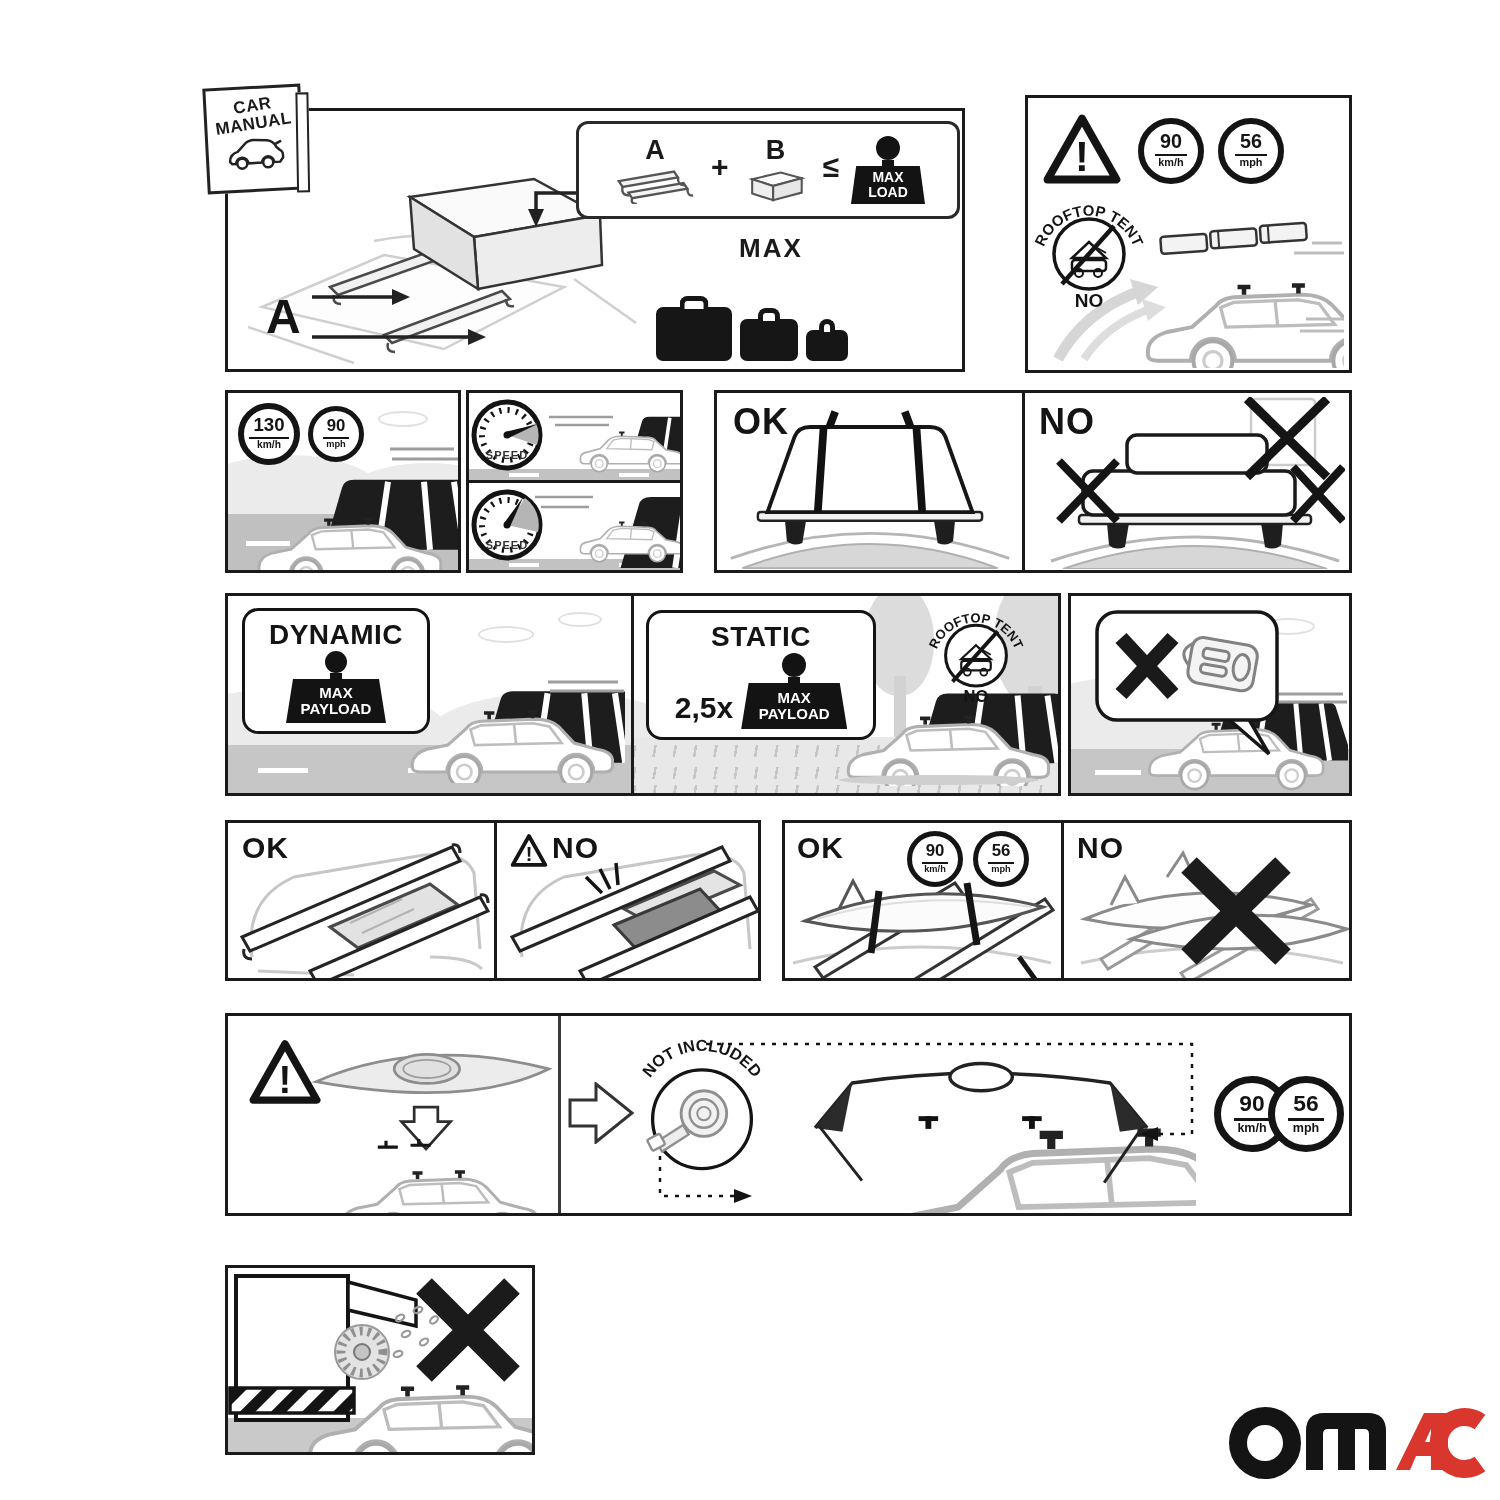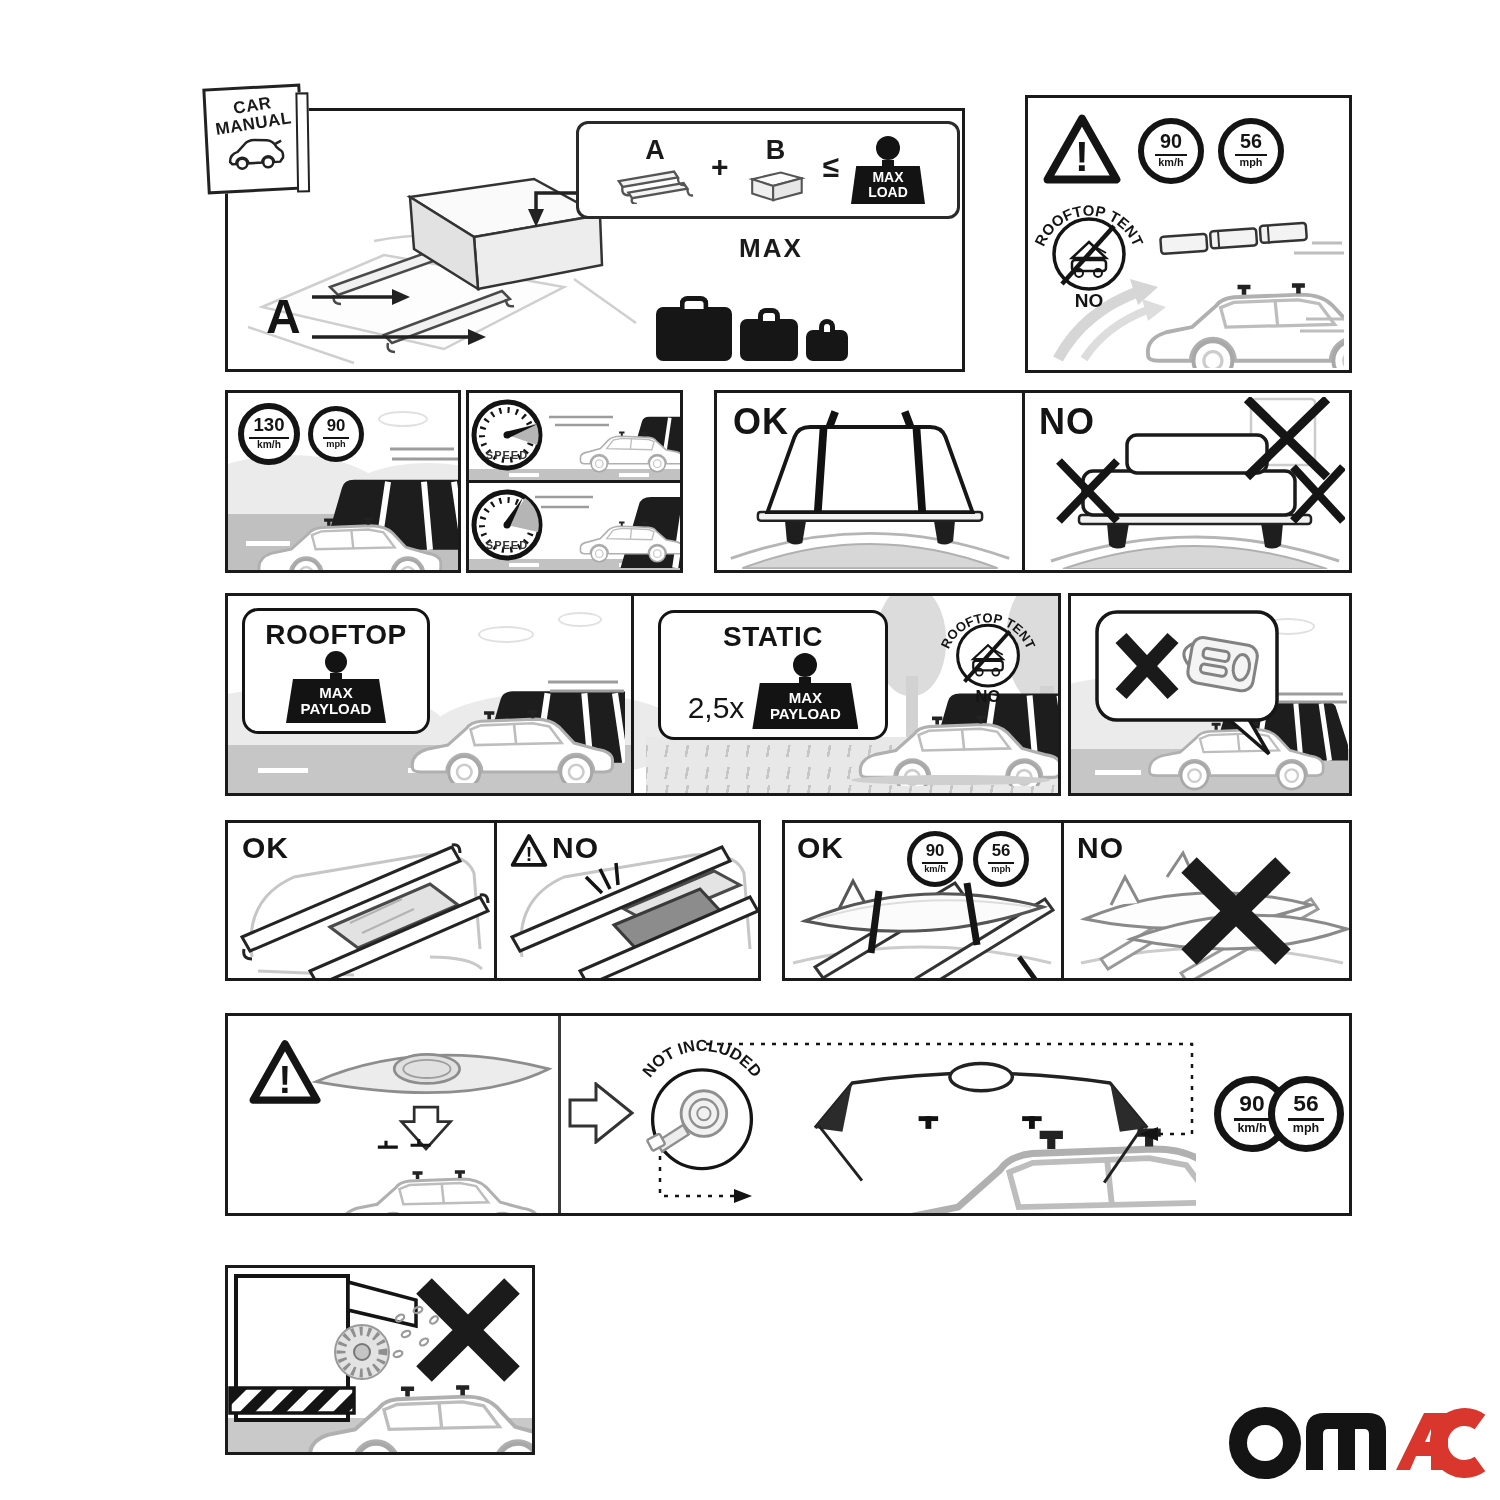--- a/index.html
+++ b/index.html
@@ -29,21 +29,21 @@
   .road{position:absolute;left:0;right:0;bottom:0;background:#c0c0c0;}
   .roadline{position:absolute;height:5px;background:#fff;}
   .cloud{position:absolute;border:2.5px solid #e0e0e0;border-radius:50%;background:#fff;}
   .tree{position:absolute;background:#dcdcdc;border-radius:48%;}
   .trunk{position:absolute;background:#d2d2d2;}
   .rain{position:absolute;height:12px;background-image:repeating-linear-gradient(100deg,#c6c6c6 0 2.5px,transparent 2.5px 20px);}
   
   .sign{position:absolute;background:#fff;border:3.5px solid #141414;border-radius:16px;display:flex;flex-direction:column;align-items:center;z-index:5;padding:8px 12px;}
   .sign .stitle{font-weight:800;color:#141414;letter-spacing:0.5px;}
   .sign .srow{display:flex;align-items:flex-end;gap:8px;}
-  .sign .mult{font-weight:400;color:#141414;}
+  .sign .mult{font-weight:700;color:#141414;}
   
   .booklet{position:absolute;width:98px;height:106px;background:#fff;border:3px solid #222;transform:rotate(-3deg);z-index:8;display:flex;flex-direction:column;align-items:center;padding-top:8px;box-sizing:border-box;}
   .booklet:before{content:"";position:absolute;right:-9px;top:6px;width:9px;height:96px;background:#fff;border:2.5px solid #222;z-index:-1;transform:rotate(2deg);}
   .booklet span{font-weight:800;font-size:17px;line-height:1.05;transform:rotate(-6deg);letter-spacing:0.5px;}
   
   .cases{position:absolute;display:flex;align-items:flex-end;gap:8px;}
   .case{background:#161616;border-radius:7px;position:relative;}
   .case:before{content:"";position:absolute;top:-11px;left:50%;transform:translateX(-50%);width:38%;height:13px;border:5px solid #161616;border-bottom:none;border-radius:8px 8px 0 0;background:#fff;box-sizing:border-box;}
   
   .fbox{position:absolute;border:3px solid #2a2a2a;border-radius:12px;display:flex;align-items:center;justify-content:center;gap:12px;background:#fff;z-index:4;}
@@ -292,21 +292,21 @@
 
   <div style="position:absolute;left:0;top:0;width:403px;height:197px;">
     <div class="hill" style="left:-60px;top:90px;width:280px;height:90px;"></div>
     <div class="hill" style="left:200px;top:96px;width:260px;height:86px;"></div>
     <div class="cloud" style="left:250px;top:30px;width:52px;height:13px;"></div>
     <div class="cloud" style="left:330px;top:16px;width:40px;height:11px;"></div>
     <div class="road" style="height:48px;background:#c6c6c6;"></div>
     <div class="roadline" style="left:30px;bottom:20px;width:50px;"></div>
     <div class="roadline" style="left:180px;bottom:20px;width:50px;"></div>
     <div class="sign" style="left:14px;top:12px;width:158px;">
-      <span class="stitle" style="font-size:28px;">ROOFTOP</span>
+      <span class="stitle" style="font-size:28px;">DYNAMIC</span>
       <div class="maxfig">
         <div class="head" style="width:22px;height:22px;"></div>
         <div class="neck"></div>
         <div class="body" style="width:100px;height:44px;font-size:15px;">
           <span>MAX</span>
           <span>PAYLOAD</span>
         </div>
       </div>
     </div>
     <svg style="position:absolute;left:162px;top:62px;" width="235" height="125" viewBox="0 0 235 125">
@@ -314,21 +314,21 @@
             <use href="#cargo"></use>
           </g>
       <path d="M158,24 H228 M160,33 H234" stroke="#9d9d9d" stroke-width="3"></path>
       <g transform="translate(8,28) scale(0.97)">
             <use href="#wagon"></use>
           </g>
     </svg>
   </div>
   <div class="vdiv" style="left:403px;"></div>
 
-  <div style="position:absolute;left:418px;top:0;width:427px;height:201px;">
+  <div style="position:absolute;left:406px;top:0;width:427px;height:201px;">
     <div class="tree" style="left:230px;top:-10px;width:70px;height:110px;"></div>
     <div class="trunk" style="left:260px;top:80px;width:12px;height:70px;"></div>
     <div class="tree" style="left:360px;top:-20px;width:80px;height:130px;"></div>
     <div class="trunk" style="left:394px;top:90px;width:14px;height:70px;"></div>
     <div style="position:absolute;left:0;bottom:0;height:60px;right:0;background:#e8e8e8;"></div>
     <div class="rain" style="left:0;right:0;bottom:40px;"></div>
     <div class="rain" style="left:0;right:0;bottom:18px;"></div>
     <div class="rain" style="left:0;right:0;bottom:0;"></div>
     <div class="sign" style="left:12px;top:14px;width:200px;">
       <span class="stitle" style="font-size:28px;">STATIC</span>

